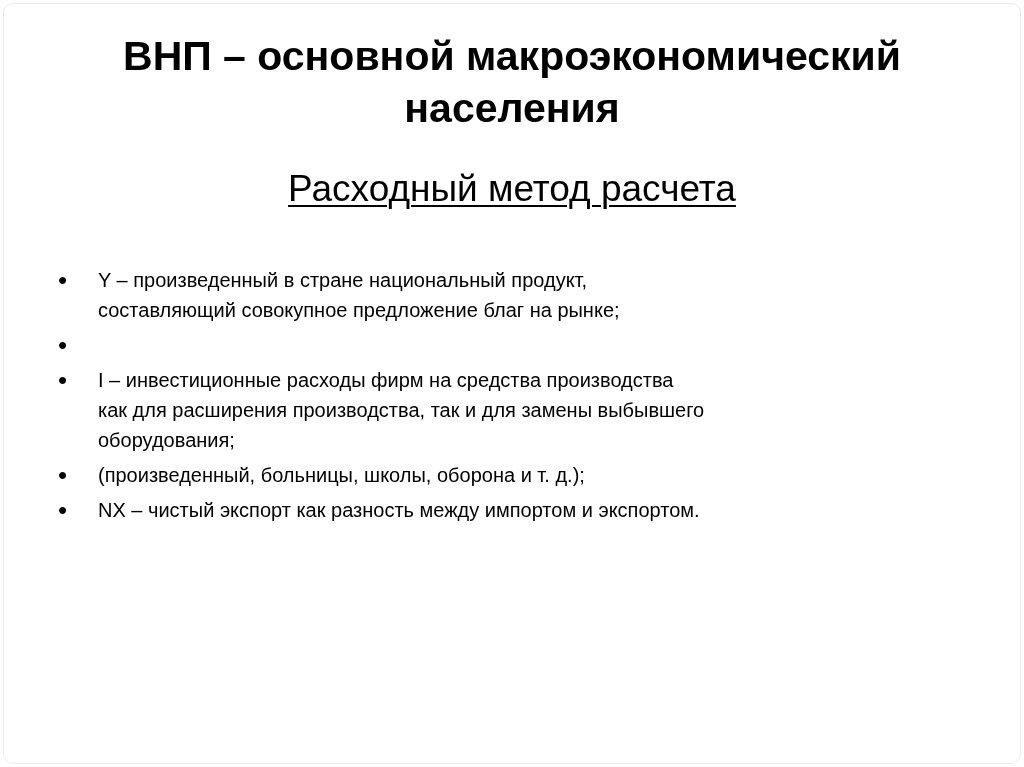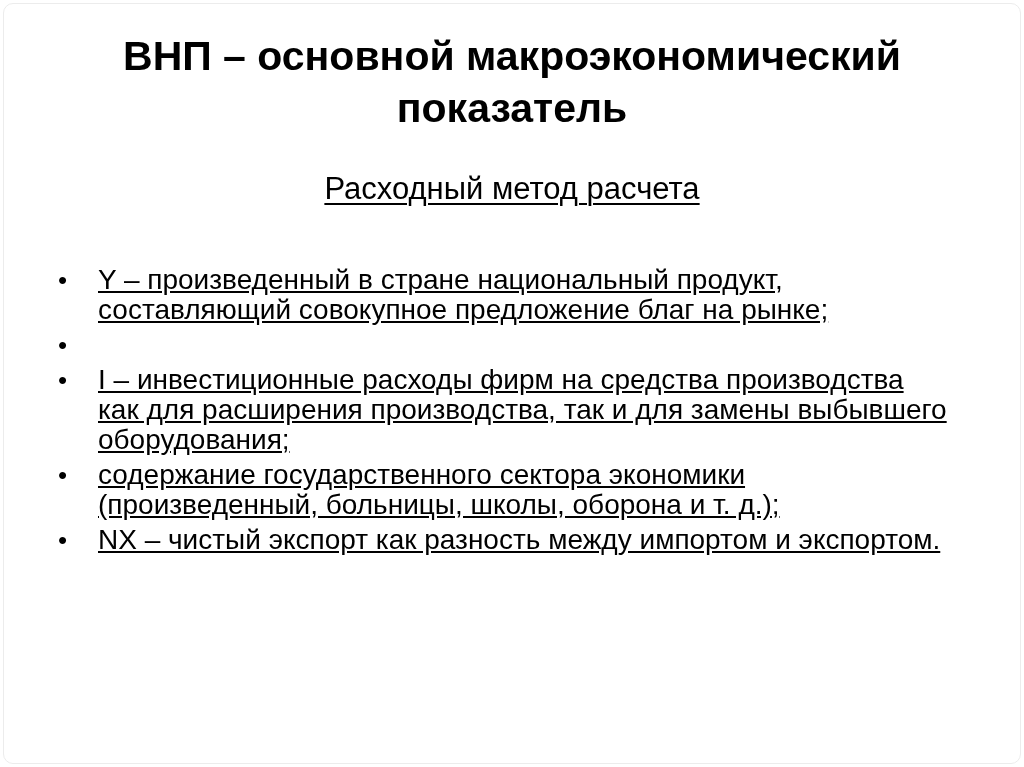--- a/index.html
+++ b/index.html
@@ -36,21 +36,21 @@
     line-height: 52px;
     letter-spacing: 0px;
   }
   .title .tline {
     display: block;
     white-space: nowrap;
   }
   .subtitle {
     margin-top: 37px;
     text-align: center;
-    font-size: 31px;
+    font-size: 37px;
     font-weight: normal;
     line-height: 36px;
     text-decoration: underline;
     text-underline-offset: 4px;
     text-decoration-thickness: 2px;
   }
   .formula {
     margin-top: 41px;
     text-align: center;
     font-size: 38px;
@@ -68,37 +68,36 @@
     align-items: flex-start;
     margin: 0 0 5px 0;
   }
   .dot {
     flex: none;
     width: 40px;
     font-size: 26px;
     line-height: 30px;
   }
   .btext {
-    font-size: 28px;
+    font-size: 20px;
     line-height: 30px;
-    text-decoration: underline;
   }
   .btext .line {
     display: block;
     white-space: nowrap;
   }
 </style>
 </head>
 <body>
 
 <div class="slide">
 
   <h1 class="title">
     <span class="tline">ВНП – основной макроэкономический</span>
-    <span class="tline">показатель</span>
+    <span class="tline">населения</span>
   </h1>
 
   <div class="subtitle">Расходный метод расчета</div>
 
 
   <ul class="bullets">
 
     <li>
       <span class="dot">•</span>
       <span class="btext">
@@ -116,21 +115,20 @@
       <span class="btext">
         <span class="line">I – инвестиционные расходы фирм на средства производства</span>
         <span class="line">как для расширения производства, так и для замены выбывшего</span>
         <span class="line">оборудования;</span>
       </span>
     </li>
 
     <li>
       <span class="dot">•</span>
       <span class="btext">
-        <span class="line">содержание государственного сектора экономики</span>
         <span class="line">(произведенный, больницы, школы, оборона и т. д.);</span>
       </span>
     </li>
 
     <li>
       <span class="dot">•</span>
       <span class="btext">
         <span class="line">NX – чистый экспорт как разность между импортом и экспортом.</span>
       </span>
     </li>

